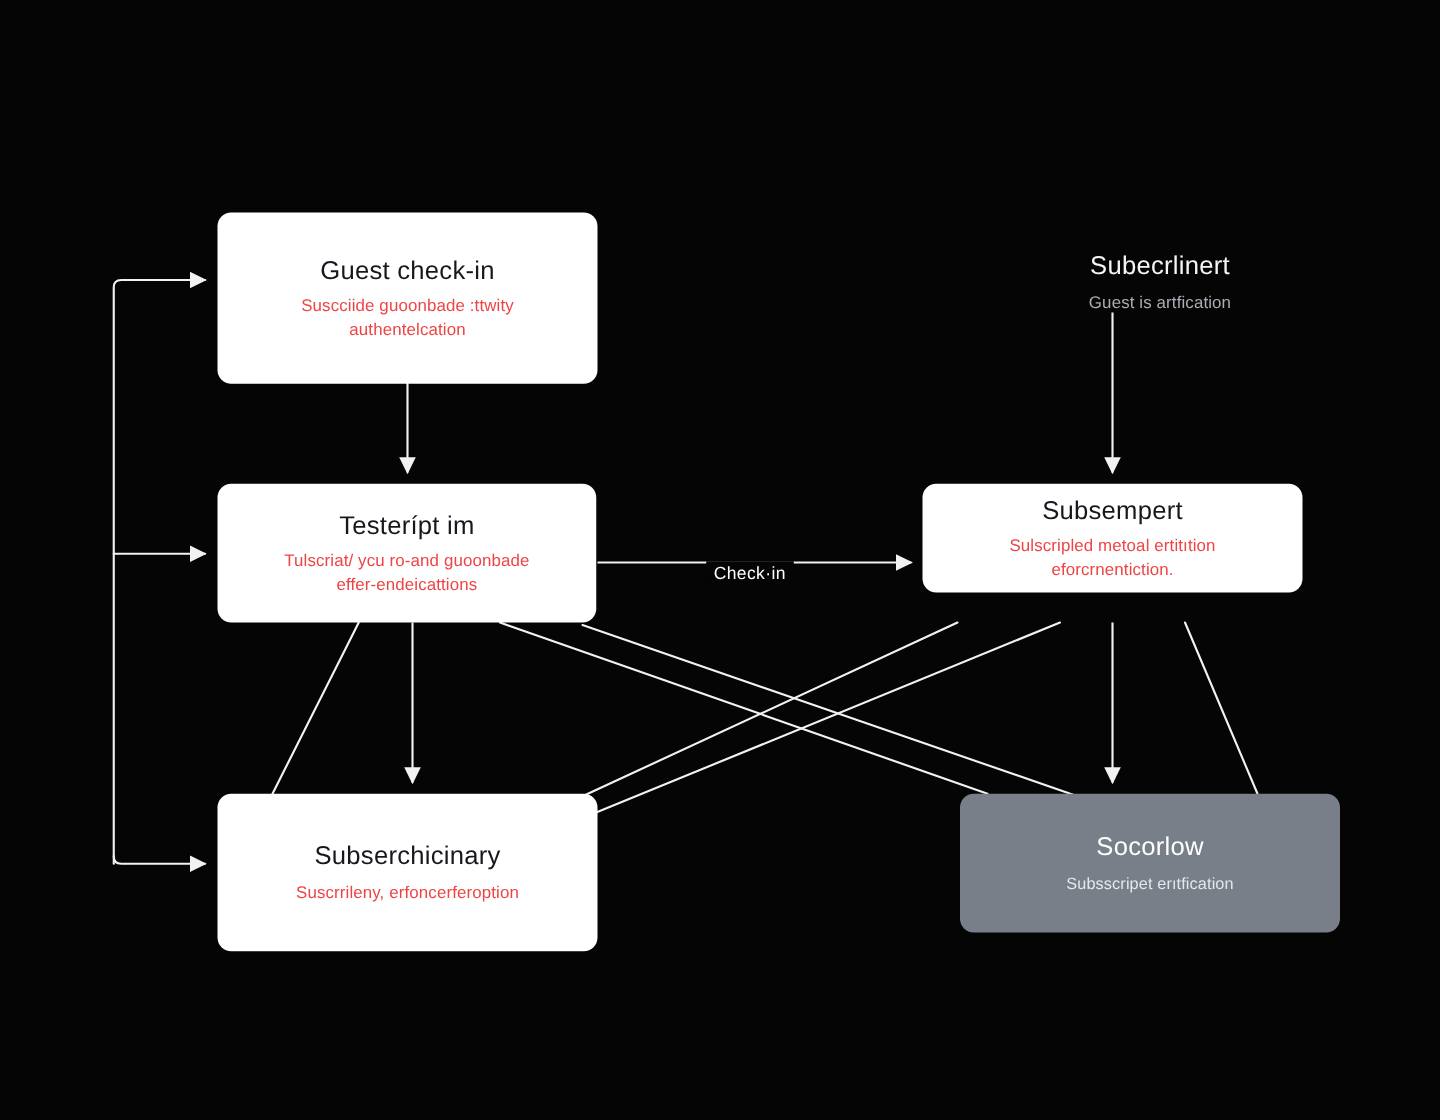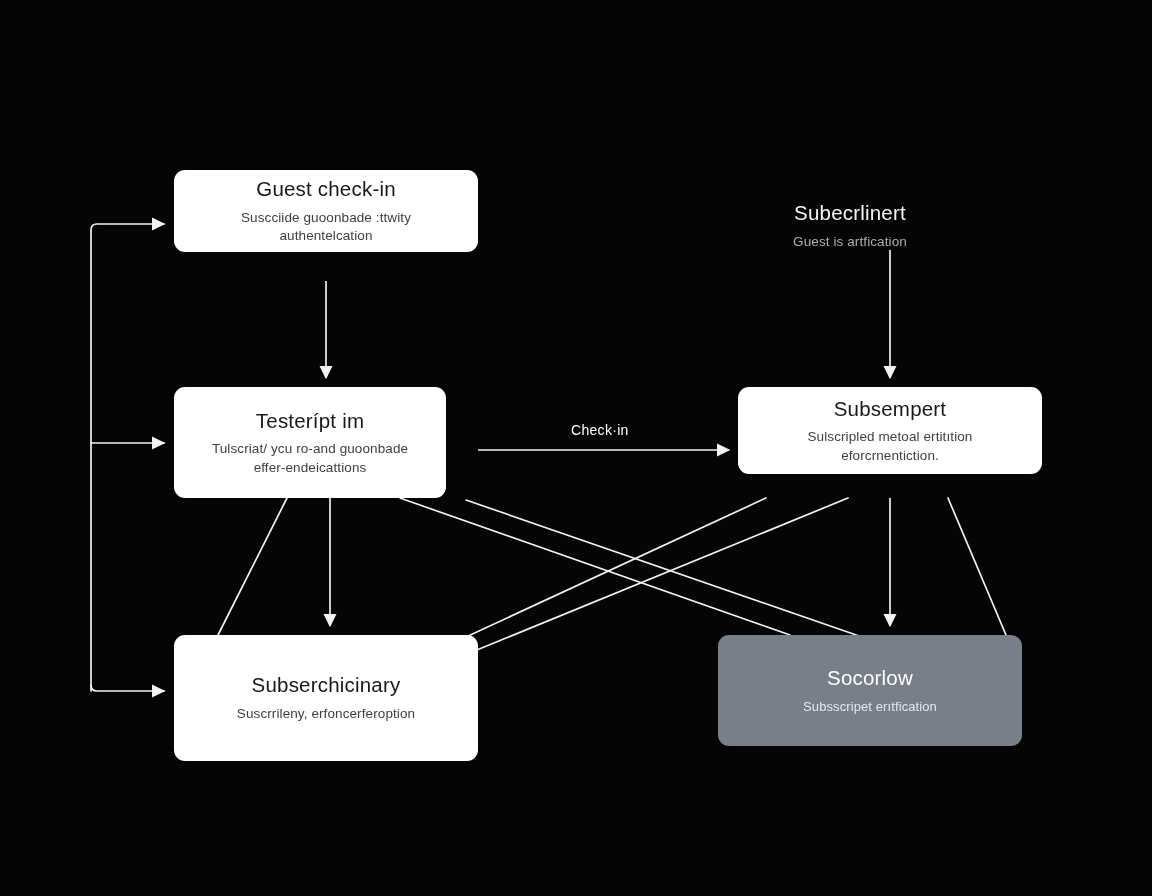--- a/index.html
+++ b/index.html
@@ -45,21 +45,21 @@
   }
   .node.card .node-title {
     color: #16181d;
     font-size: 20.5px;
     font-weight: 400;
     letter-spacing: 0.2px;
     line-height: 1.25;
     margin-bottom: 7px;
   }
   .node.card .node-sub {
-    color: #404040;
+    color: #ef4444;
     font-size: 13.5px;
     font-weight: 400;
     line-height: 1.38;
     letter-spacing: 0.1px;
     max-width: 230px;
   }
   .node.muted {
     background: #787f89;
   }
   .node.muted .node-title {
@@ -97,20 +97,21 @@
     text-align: center;
   }
   .edge-label {
     position: absolute;
     color: #ffffff;
     font-size: 14px;
     letter-spacing: 0.3px;
     white-space: nowrap;
     background: #050505;
     padding: 1px 6px;
+    margin-top: 28px;
   }
 </style>
 </head>
 <body>
 
 <div id="canvas">
 
   <svg id="edge-layer" viewBox="0 0 1152 896" width="1152" height="896">
     <defs>
       <marker id="arrowhead" markerWidth="9" markerHeight="9" refX="7.2" refY="4.5" orient="auto" markerUnits="strokeWidth">
@@ -136,45 +137,45 @@
     <g fill="none" stroke="#f2f2f2" stroke-width="1.7" stroke-linecap="round">
       <line x1="287" y1="498" x2="218" y2="635"></line>
       <line x1="400" y1="498" x2="790" y2="635"></line>
       <line x1="466" y1="500" x2="862" y2="637"></line>
       <line x1="766" y1="498" x2="466" y2="637"></line>
       <line x1="848" y1="498" x2="472" y2="652"></line>
       <line x1="948" y1="498" x2="1006" y2="635"></line>
     </g>
   </svg>
 
-  <div class="node card" style="left:174px; top:170px; width:304px; height:82px;">
+  <div class="node card" style="left:174px; top:170px; width:304px; height:137px;">
     <div class="node-title">Guest check-in</div>
     <div class="node-sub">Suscciide guoonbade :ttwity authentelcation</div>
   </div>
 
-  <div class="node card" style="left:174px; top:387px; width:272px; height:111px;">
+  <div class="node card" style="left:174px; top:387px; width:303px; height:111px;">
     <div class="node-title">Testerípt im</div>
     <div class="node-sub">Tulscriat/ ycu ro-and guoonbade effer-endeicattions</div>
   </div>
 
   <div class="node card" style="left:174px; top:635px; width:304px; height:126px;">
     <div class="node-title">Subserchicinary</div>
     <div class="node-sub">Suscrrileny, erfoncerferoption</div>
   </div>
 
-  <div class="node bare" style="left:698px; top:170px; width:304px; height:111px;">
+  <div class="node bare" style="left:776px; top:170px; width:304px; height:111px;">
     <div class="node-title">Subecrlinert</div>
     <div class="node-sub">Guest is artfication</div>
   </div>
 
   <div class="node card" style="left:738px; top:387px; width:304px; height:87px;">
     <div class="node-title">Subsempert</div>
     <div class="node-sub">Sulscripled metoal ertitıtion eforcrnentiction.</div>
   </div>
 
-  <div class="node muted" style="left:718px; top:635px; width:304px; height:111px;">
+  <div class="node muted" style="left:768px; top:635px; width:304px; height:111px;">
     <div class="node-title">Socorlow</div>
     <div class="node-sub">Subsscripet erıtfication</div>
   </div>
 
   <div class="edge-label" style="left:565px; top:421px;">Check·in</div>
 
 </div>
 
 </body></html>

